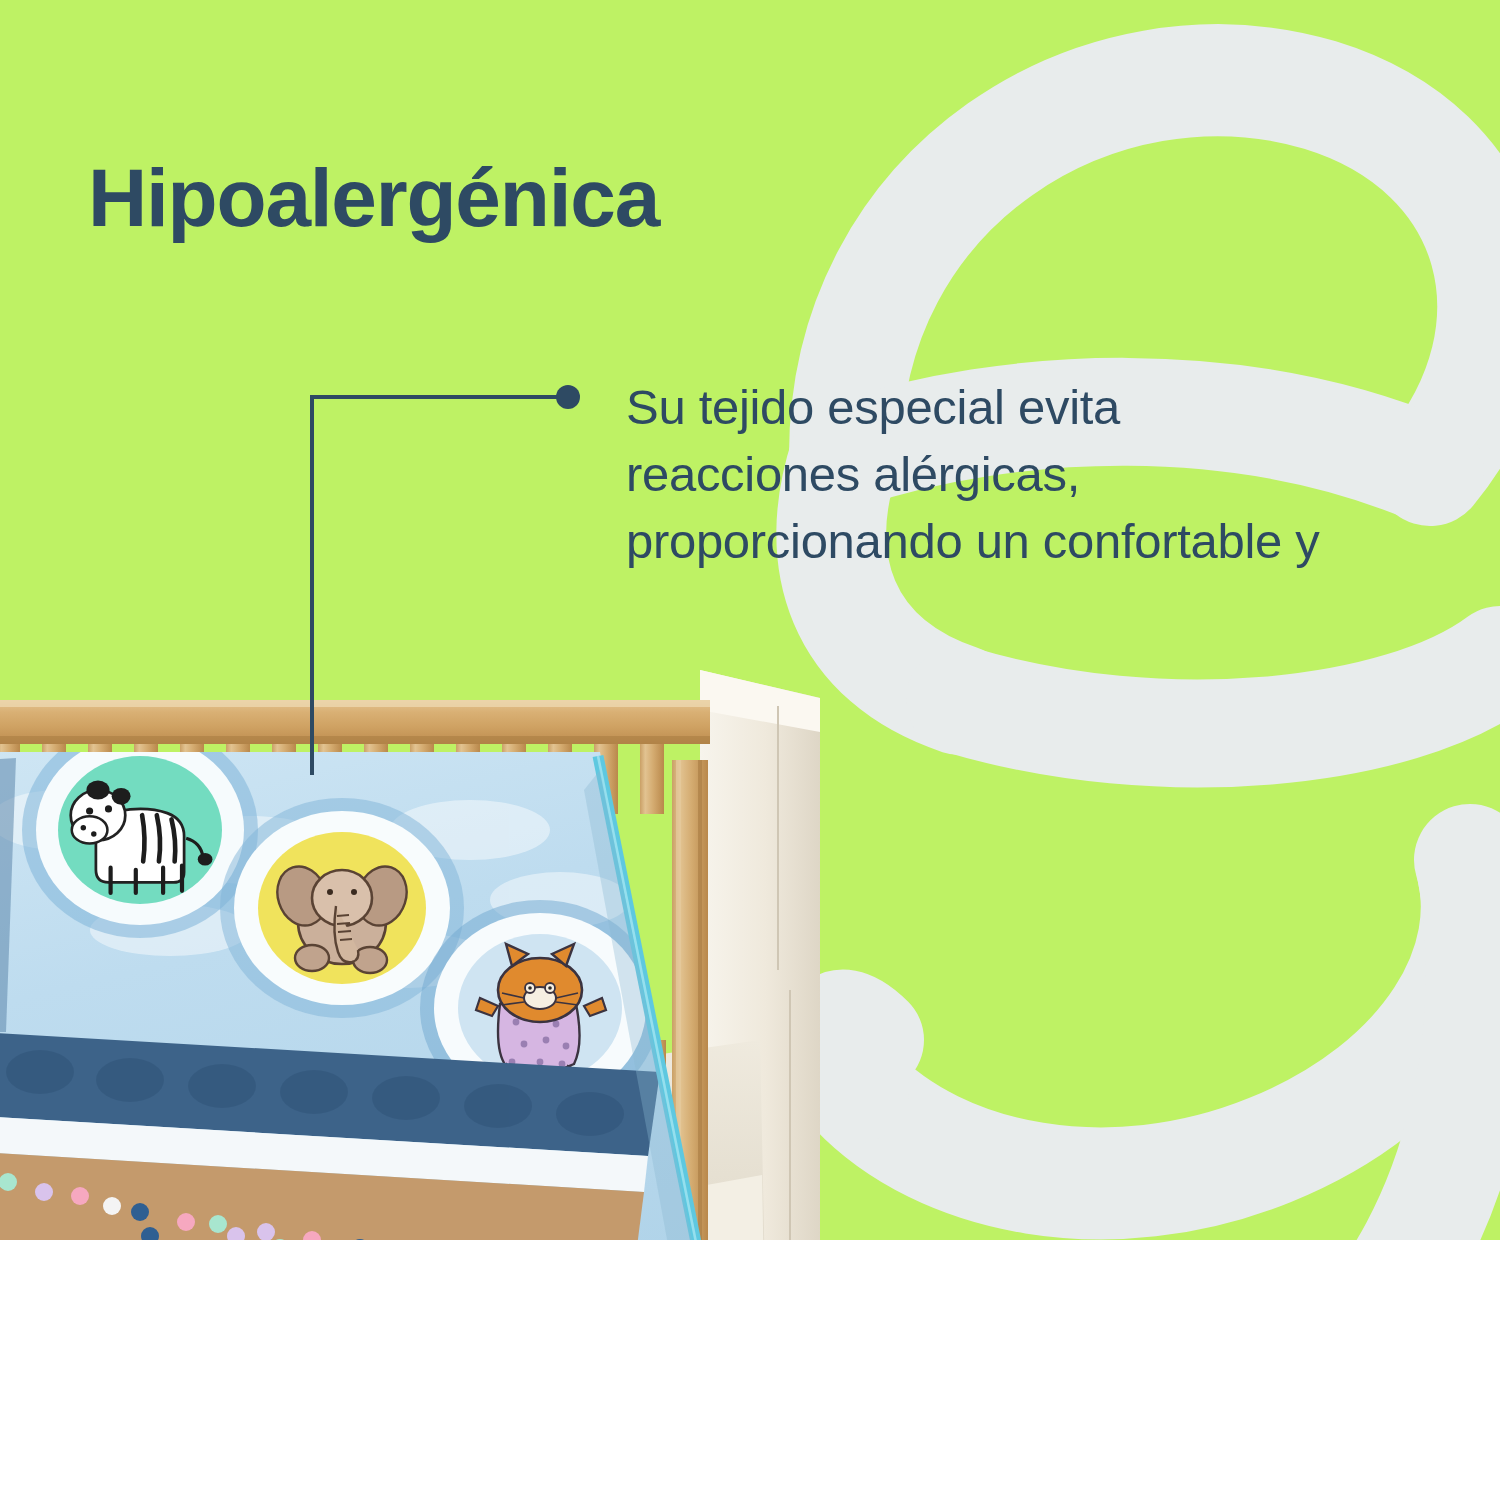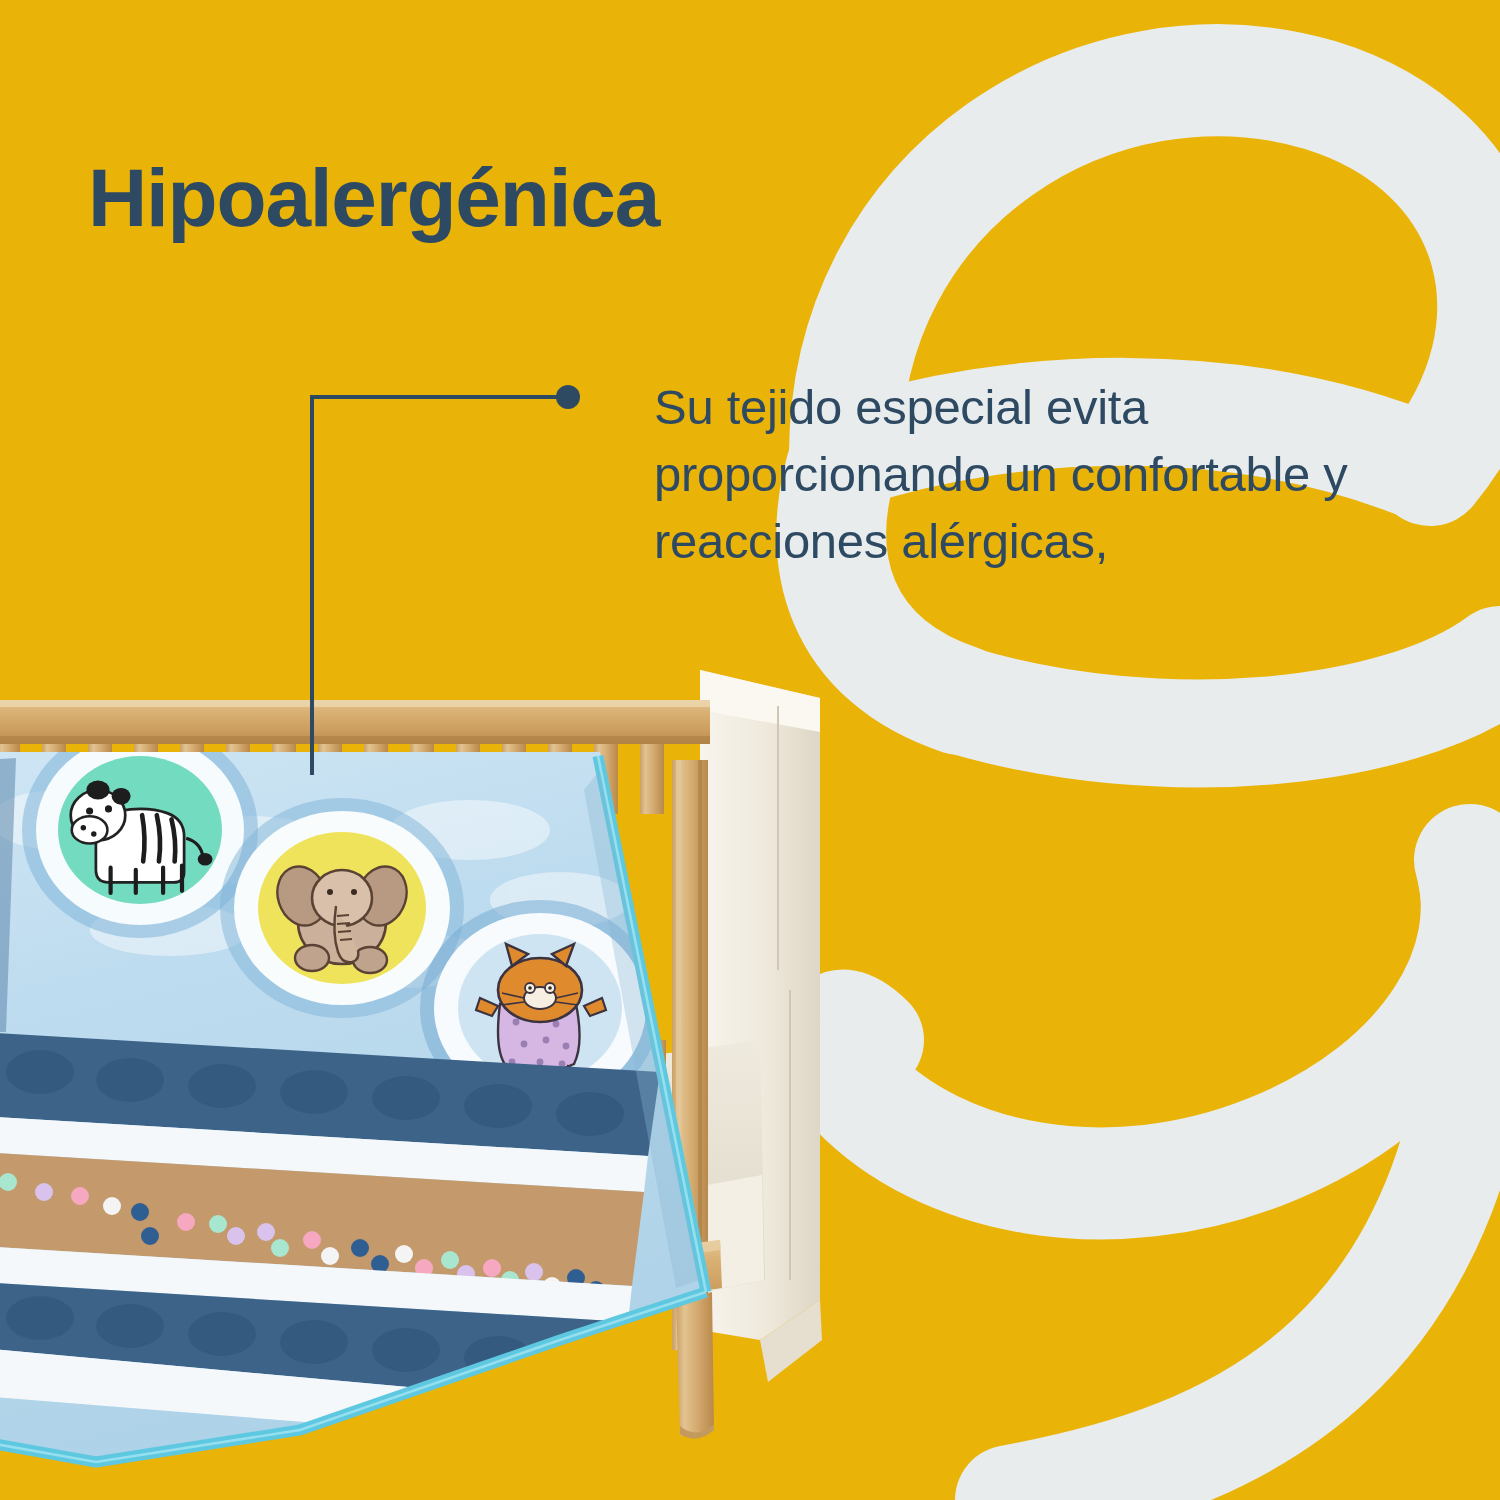--- a/index.html
+++ b/index.html
@@ -4,22 +4,22 @@
 <style>
   html, body {
     margin: 0; padding: 0;
     width: 1500px; height: 1500px;
     background: #ffffff;
     font-family: "Liberation Sans", sans-serif;
     overflow: hidden;
   }
   #stage {
     position: relative;
-    width: 1500px; height: 1500px;
-    background: #eab308;
+    width: 1500px; height: 1240px;
+    background: #bef264;
     overflow: hidden;
   }
 
   
   #watermark {
     position: absolute;
     left: 0; top: 0;
     width: 1500px; height: 1500px;
     z-index: 0;
     pointer-events: none;
@@ -51,21 +51,21 @@
     position: absolute;
     left: 626px; top: 374px;
     width: 830px;
     z-index: 6;
     color: #2e4a63;
     font-size: 49px;
     line-height: 67px;
     font-weight: 400;
     letter-spacing: -0.3px;
   }
-  #body-copy .ln { display: block; white-space: nowrap; margin-left: 28px; }
+  #body-copy .ln { display: block; white-space: nowrap; }
 
   
   #photo {
     position: absolute;
     left: 0; top: 640px;
     width: 920px; height: 860px;
     z-index: 3;
   }
   #photo svg { display: block; }
 </style>
@@ -95,22 +95,22 @@
 
   <h1 id="title">Hipoalergénica</h1>
 
   <svg id="connector" viewBox="0 0 300 410" xmlns="http://www.w3.org/2000/svg">
     <polyline points="12,395 12,17 262,17" fill="none" stroke="#2e4a63" stroke-width="4"></polyline>
     <circle cx="268" cy="17" r="12" fill="#2e4a63"></circle>
   </svg>
 
   <div id="body-copy">
     <span class="ln">Su tejido especial evita</span>
+    <span class="ln">reacciones alérgicas,</span>
     <span class="ln">proporcionando un confortable y</span>
-    <span class="ln">reacciones alérgicas,</span>
   </div>
 
   <div id="photo">
     <svg width="920" height="860" viewBox="0 0 920 860" xmlns="http://www.w3.org/2000/svg">
       <defs>
         <linearGradient id="woodH" x1="0" y1="0" x2="0" y2="1">
           <stop offset="0%" stop-color="#e3c493"></stop>
           <stop offset="28%" stop-color="#d9b074"></stop>
           <stop offset="60%" stop-color="#cfa263"></stop>
           <stop offset="100%" stop-color="#bd8c4f"></stop>

